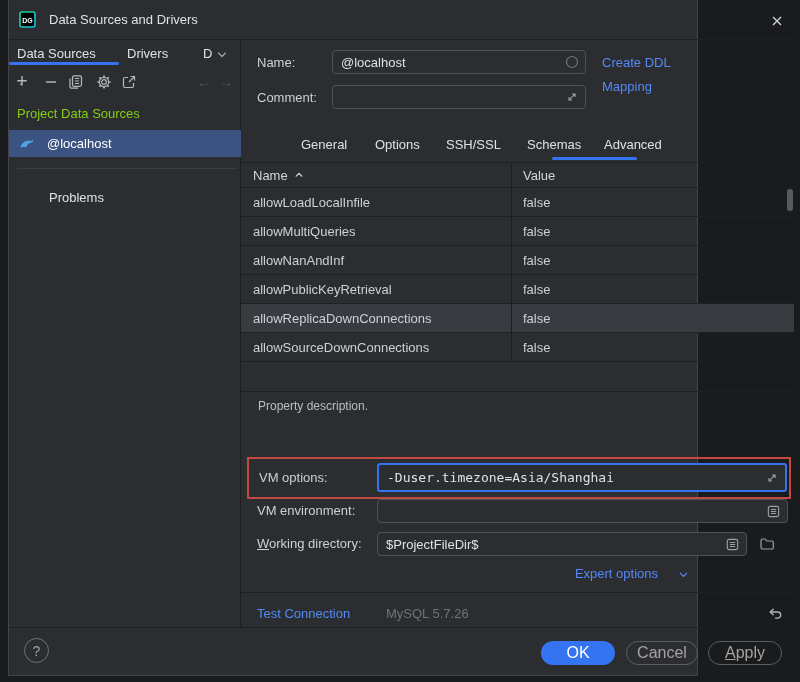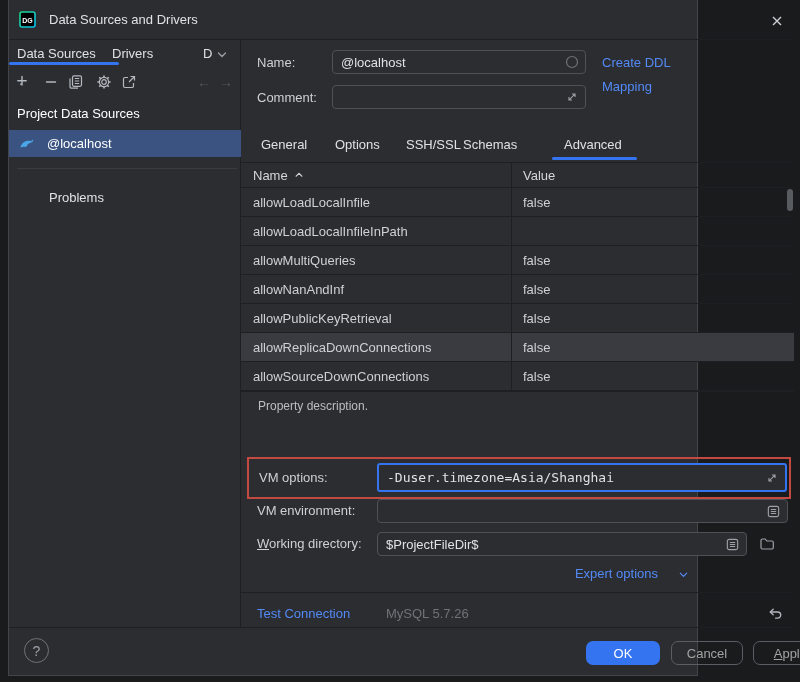--- a/index.html
+++ b/index.html
@@ -24,21 +24,21 @@
   .dg-logo { left:10px; top:11px; width:17px; height:17px; }
   .close-btn { left:758px; top:11px; width:20px; height:20px; display:flex; align-items:center; justify-content:center; cursor:default; }
 
   
   .sidebar { left:0; top:40px; width:232px; height:587px; border-right:1px solid #1E1F22; }
   .side-tab { top:44px; height:20px; line-height:20px; color:#DFE1E5; }
   .tab-underline { left:0; top:62px; width:110px; height:3px; background:#3574F0; border-radius:2px; }
   .icon16 { width:16px; height:16px; }
   .tb-icon { top:74px; }
   .nav-arrow { top:74px; color:#53565C; font-size:14px; line-height:16px; }
-  .section-label { left:8px; top:105px; height:18px; line-height:18px; color:#ffffff; }
+  .section-label { left:8px; top:105px; height:18px; line-height:18px; color:#84cc16; }
   .tree-item { left:0; top:130px; width:232px; height:27px; background:#3B5380; display:flex; align-items:center; }
   .tree-item .dolphin { margin-left:10px; }
   .tree-item-label { margin-left:12px; color:#FFFFFF; }
   .tree-sep { left:8px; top:168px; width:220px; height:1px; background:#3A3C40; }
   .problems-label { left:40px; top:190px; height:16px; line-height:16px; color:#DFE1E5; }
 
   
   .field-label { color:#CED0D6; }
   .input {
     background:#2B2D30; border:1px solid #4E5157; border-radius:4px;
@@ -46,21 +46,21 @@
   }
   .input .val { padding-left:8px; flex:1; white-space:nowrap; overflow:hidden; }
   .name-row-label { left:248px; top:51px; height:24px; line-height:24px; }
   .name-field { left:323px; top:50px; width:254px; height:24px; }
   .ddl-link { left:593px; top:51px; height:24px; line-height:24px; color:#548AF7; cursor:pointer; }
   .comment-row-label { left:248px; top:86px; height:24px; line-height:24px; }
   .comment-field { left:323px; top:85px; width:254px; height:24px; }
   .field-icon { margin-right:6px; flex:none; }
 
   
-  .main-tab { top:135px; height:20px; line-height:20px; color:#DFE1E5; }
+  .main-tab { top:135px; height:20px; line-height:20px; color:#DFE1E5;margin-left:40px; }
   .main-tab-underline { left:543px; top:157px; width:85px; height:3px; background:#3574F0; border-radius:2px; }
 
   
   .adv-table { left:232px; top:162px; width:553px; height:229px; border-top:1px solid #1E1F22; }
   .thead { position:absolute; left:0; top:0; width:553px; height:25px; border-bottom:1px solid #1E1F22; display:flex; }
   .th-name { width:271px; border-right:1px solid #1E1F22; display:flex; align-items:center; padding-left:12px; color:#D5D7DD; gap:6px; }
   .th-value { flex:1; display:flex; align-items:center; padding-left:11px; color:#D5D7DD; }
   .trows { position:absolute; left:0; top:25px; width:553px; }
   .trow { display:flex; height:29px; border-bottom:1px solid #1E1F22; }
   .trow.hl { background:#393B40; }
@@ -87,21 +87,21 @@
 
   .footer-sep { left:232px; top:592px; width:553px; height:1px; background:#1E1F22; }
   .test-link { left:248px; top:605px; height:18px; line-height:18px; color:#548AF7; cursor:pointer; }
   .db-version { left:377px; top:605px; height:18px; line-height:18px; color:#6F737A; }
   .undo-btn { left:756px; top:603px; width:20px; height:20px; display:flex; align-items:center; justify-content:center; }
 
   
   .bottom-sep { left:0; top:627px; width:783px; height:1px; background:#1E1F22; }
   .help-btn { left:15px; top:638px; width:25px; height:25px; border:1px solid #6F737A; border-radius:50%;
     display:flex; align-items:center; justify-content:center; color:#9DA0A8; font-size:14px; }
-  .btn { height:24px; top:641px; border-radius:7px; display:flex; align-items:center; justify-content:center; font-size:13px; cursor:default;margin-left:45px; }
+  .btn { height:24px; top:641px; border-radius:12px; display:flex; align-items:center; justify-content:center; font-size:16px; cursor:default; }
   .btn-primary { left:532px; width:74px; background:#3574F0; color:#FFFFFF; }
   .btn-secondary { border:1px solid #5A5D63; color:#a3a3a3; background:transparent; }
   .btn-cancel { left:617px; width:72px; }
   .btn-apply { left:699px; width:74px; }
   .btn-apply .mn { text-decoration:underline; }
 
   svg { display:block; }
 </style>
 </head>
 <body>
@@ -123,21 +123,21 @@
     <div class="abs close-btn">
       <svg width="14" height="14" viewBox="0 0 14 14">
         <path d="M3 3 L11 11 M11 3 L3 11" stroke="#CED0D6" stroke-width="1.4" fill="none"></path>
       </svg>
     </div>
   </div>
 
   <div class="abs sidebar"></div>
 
   <div class="abs side-tab" style="left:8px;text-align:right;">Data Sources</div>
-  <div class="abs side-tab" style="left:103px;text-align:right;">Drivers</div>
+  <div class="abs side-tab" style="left:118px;text-align:right;">Drivers</div>
   <div class="abs side-tab" style="left:194px;">D</div>
   <svg class="abs" style="left:207px;top:49px;" width="12" height="12" viewBox="0 0 12 12">
     <path d="M2.5 4 L6 7.5 L9.5 4" stroke="#9DA0A8" stroke-width="1.3" fill="none" stroke-linecap="round"></path>
   </svg>
   <div class="abs tab-underline"></div>
 
   <svg class="abs icon16 tb-icon" style="left:5px;" viewBox="0 0 16 16">
     <path d="M8 2.5 V11 M3.8 6.8 H12.2" stroke="#B4B8BF" stroke-width="1.4" fill="none" stroke-linecap="round"></path>
     <path d="M9.5 13.5 L13 13.5 L11.2 11.3 Z" fill="#B4B8BF" transform="translate(-2,0) scale(0.8)"></path>
   </svg>
@@ -188,21 +188,21 @@
   <div class="abs input comment-field">
     <span class="val"></span>
     <svg class="field-icon" width="14" height="14" viewBox="0 0 16 16">
       <path d="M4.5 11.5 L11.5 4.5 M8 4.5 H11.5 V8 M8 11.5 H4.5 V8" stroke="#9DA0A8" stroke-width="1.2" fill="none"></path>
     </svg>
   </div>
 
   <div class="abs main-tab" style="left:252px;">General</div>
   <div class="abs main-tab" style="left:326px;">Options</div>
   <div class="abs main-tab" style="left:397px;">SSH/SSL</div>
-  <div class="abs main-tab" style="left:454px;text-align:center;">Schemas</div>
+  <div class="abs main-tab" style="left:478px;text-align:center;">Schemas</div>
   <div class="abs main-tab" style="left:555px;">Advanced</div>
   <div class="abs main-tab-underline"></div>
 
   <div class="abs adv-table">
     <div class="thead">
       <div class="th-name">
         <span>Name</span>
         <svg width="10" height="10" viewBox="0 0 12 12">
           <path d="M2.5 7.5 L6 4 L9.5 7.5" stroke="#CED0D6" stroke-width="1.3" fill="none" stroke-linecap="round"></path>
         </svg>
@@ -210,24 +210,20 @@
       <div class="th-value">
         <span>Value</span>
       </div>
     </div>
     <div class="trows">
         <div class="trow">
           <div class="tcell name">allowLoadLocalInfile</div>
           <div class="tcell value">false</div>
         </div>
         <div class="trow">
-          <div class="tcell name">allowLoadLocalInfileInPath</div>
-          <div class="tcell value"></div>
-        </div>
-        <div class="trow">
           <div class="tcell name">allowMultiQueries</div>
           <div class="tcell value">false</div>
         </div>
         <div class="trow">
           <div class="tcell name">allowNanAndInf</div>
           <div class="tcell value">false</div>
         </div>
         <div class="trow">
           <div class="tcell name">allowPublicKeyRetrieval</div>
           <div class="tcell value">false</div>

